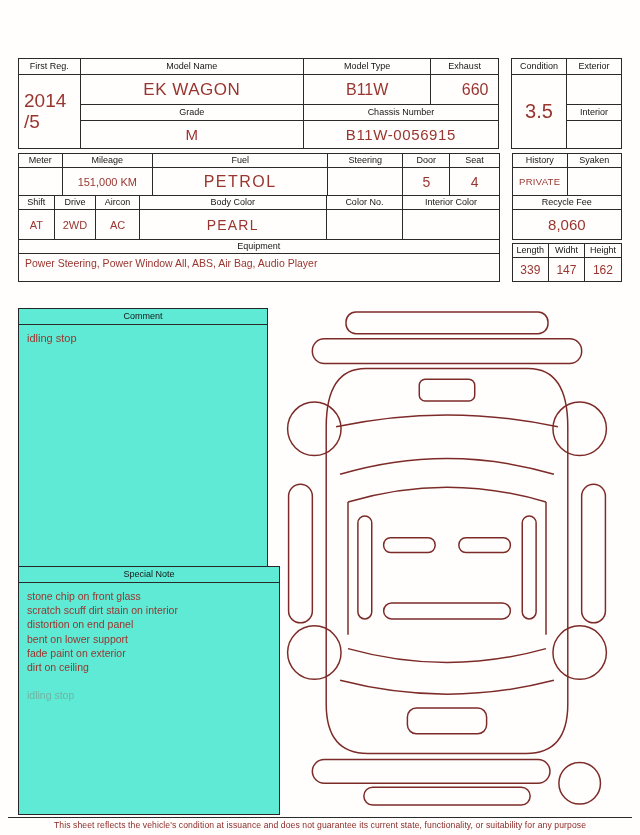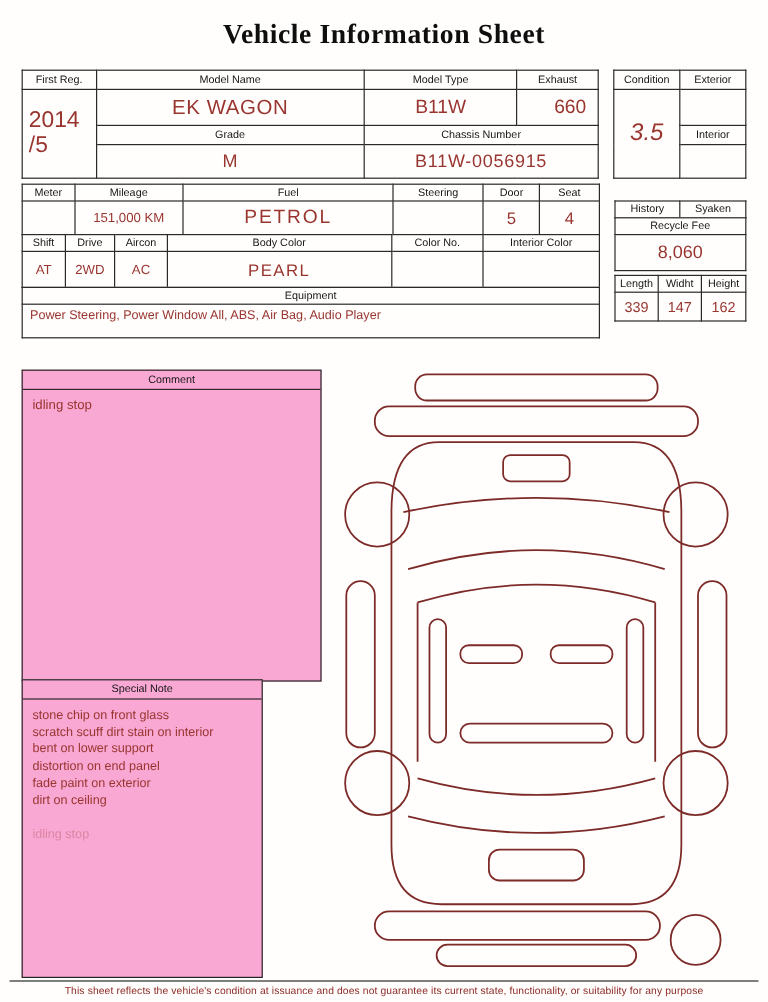--- a/index.html
+++ b/index.html
@@ -5,79 +5,78 @@
   * { margin:0; padding:0; box-sizing:border-box; }
   html,body { width:640px; height:835px; background:#ffffff; }
   body { font-family:"Liberation Sans", sans-serif; position:relative; overflow:hidden; color:#1c1c1c; }
 
   .sheet { position:absolute; inset:0; background:#fffefd; }
 
   .title { position:absolute; top:16px; left:0; width:100%; text-align:center;
            font-family:"Liberation Serif", serif; font-size:23px; font-weight:700;
            letter-spacing:.5px; color:#0e0e0e; }
 
-  .band { position:absolute; left:18px; width:604px; display:flex; gap:12px; align-items:center; }
+  .band { position:absolute; left:18px; width:604px; display:flex; gap:12px; align-items:flex-end; }
   #band1 { top:58px; }
   #groupB { top:153px; }
 
   table { border-collapse:collapse; table-layout:fixed; background:#fffefd; }
   .tbl  { border:1.5px solid #262626; }
   td    { border:1px solid #2a2a2a; overflow:hidden; vertical-align:middle; }
 
   .lbl { font-size:9px; color:#161616; text-align:center; padding:1px 1px; line-height:1.15; }
   .h16 td.lbl { height:16px; }
   .h14 td.lbl { height:14px; }
 
   .red { color:#99352f; }
   .v-c { text-align:center; }
 
   .first-reg   { font-size:19px; padding-left:5px; line-height:1.08; vertical-align:middle; }
   .model-name  { font-size:17px; letter-spacing:.5px; }
   .model-type  { font-size:16px; }
   .exhaust     { font-size:16px;padding-left:21px; }
   .grade       { font-size:15px; }
   .chassis     { font-size:15px; letter-spacing:.6px; }
-  .condition   { font-size:20px;font-style:italic; }
+  .condition   { font-size:20px; }
   .mileage     { font-size:11px; }
   .fuel        { font-size:16px; letter-spacing:1.5px; }
   .doorseat    { font-size:14px; }
   .history     { font-size:9.5px; letter-spacing:.3px; }
   .shiftval    { font-size:11px; }
   .bodycolor   { font-size:14px; letter-spacing:1.2px; }
   .recycle     { font-size:15px; }
   .equip       { font-size:10.5px; text-align:left; padding:3px 6px 2px 6px; vertical-align:top; }
   .dim         { font-size:12px; }
 
   .stack { display:flex; flex-direction:column; }
   .stack table + table { margin-top:-1px; }
   .gap3 { margin-top:3px !important;padding-left:41px; }
 
-  .cbox { position:absolute; border:1.5px solid #262626; background:#f9a8d4; }
+  .cbox { position:absolute; border:1.5px solid #262626; background:#5eead4; }
   #commentBox { left:18px; top:308px; width:250px; height:260px; }
-  #specialBox { left:18px; top:566px; width:201px; height:249px; }
+  #specialBox { left:18px; top:566px; width:262px; height:249px; }
   .cbox .hdr { height:16px; border-bottom:1px solid #2a2a2a; text-align:center;
                font-size:9px; padding-top:2px; color:#161616; }
   .cbox .content { padding:6px 8px; }
   .note-line { font-size:10.5px; color:#99352f; line-height:1.35; }
   .comment-line { font-size:11px; color:#99352f; line-height:1.3; }
   .ghost { opacity:.3; margin-top:14px; }
 
   .diagram { position:absolute; left:278px; top:308px; width:340px; height:500px; }
   .diagram svg { display:block; }
   .car-stroke { fill:none; stroke:#7d2b28; stroke-width:1.5; }
 
   .footer { position:absolute; left:8px; top:817px; width:624px; border-top:1px solid #2a2a2a;
             padding-top:2px; font-size:8.6px; color:#8c2a26; text-align:center; letter-spacing:.1px; }
 </style>
 </head>
 <body>
 
 <div class="sheet">
 
-  <div class="title">Vehicle Information Sheet</div>
 
   <div class="band" id="band1">
     <table class="tbl">
       <colgroup>
           <col style="width:62px">
           <col style="width:228px">
           <col style="width:130px">
           <col style="width:68px">
         </colgroup>
       <tbody>
@@ -210,20 +209,24 @@
       <table class="tbl">
         <colgroup>
             <col style="width:56px">
             <col style="width:56px">
           </colgroup>
         <tbody>
             <tr class="h14">
           <td class="lbl">History</td>
           <td class="lbl">Syaken</td>
         </tr>
+        <tr style="height:28px">
+          <td class="red v-c history">PRIVATE</td>
+          <td class="red v-c"></td>
+        </tr>
       </tbody>
         </table>
 
       <table class="tbl">
         <colgroup>
             <col style="width:112px">
           </colgroup>
         <tbody>
             <tr class="h14">
           <td class="lbl">Recycle Fee</td>
@@ -261,22 +264,22 @@
     <div class="content">
       <div class="comment-line">idling stop</div>
     </div>
   </div>
 
   <div class="cbox" id="specialBox">
     <div class="hdr">Special Note</div>
     <div class="content">
       <div class="note-line">stone chip on front glass</div>
       <div class="note-line">scratch scuff dirt stain on interior</div>
+      <div class="note-line">distortion on end panel</div>
       <div class="note-line">bent on lower support</div>
-      <div class="note-line">distortion on end panel</div>
       <div class="note-line">fade paint on exterior</div>
       <div class="note-line">dirt on ceiling</div>
       <div class="note-line ghost">idling stop</div>
     </div>
   </div>
 
   <div class="diagram">
     <svg viewBox="0 0 336 505" width="338" height="500">
       <g class="car-stroke">
 

